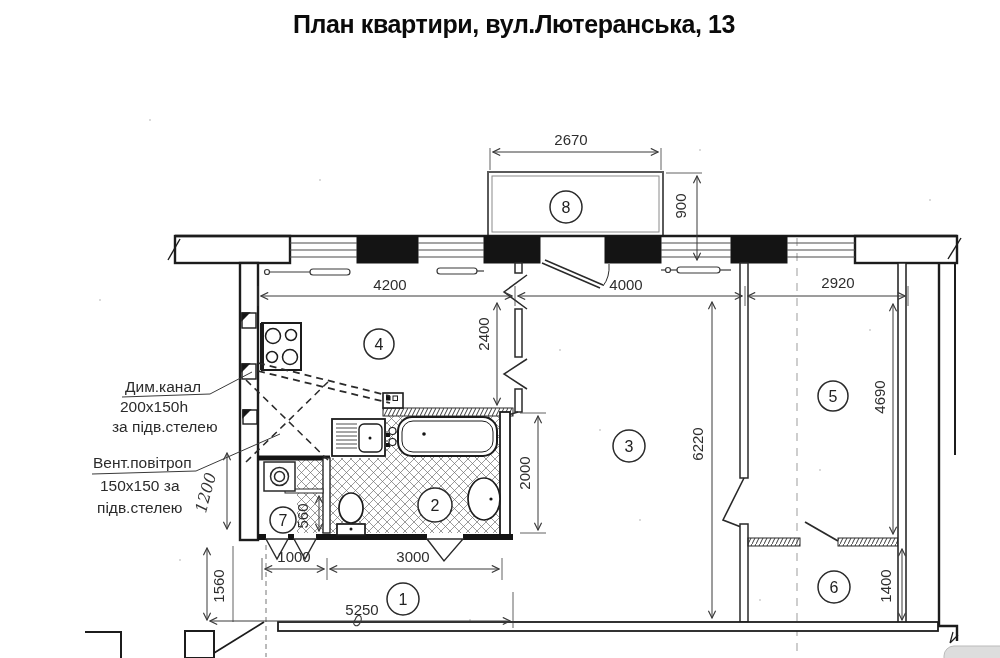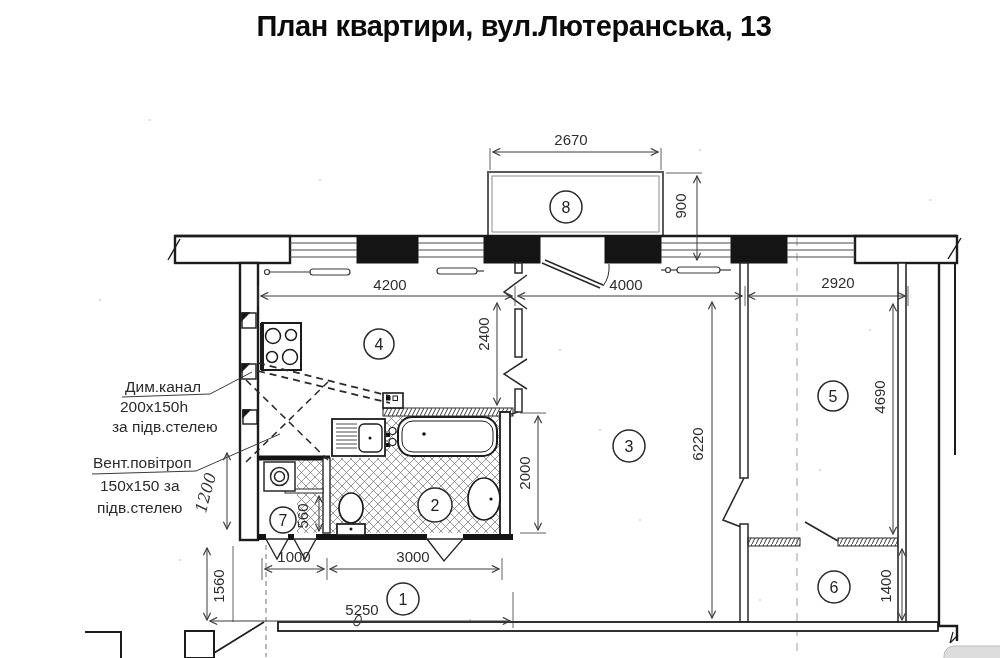--- a/index.html
+++ b/index.html
@@ -1,20 +1,20 @@
 <!DOCTYPE html>
 <html><head>
 <meta charset="utf-8">
 <style>
   html,body{margin:0;padding:0;background:#ffffff;}
   .canvas{position:relative;width:1000px;height:658px;background:#ffffff;overflow:hidden;
           font-family:"Liberation Sans",sans-serif;}
   .title{position:absolute;top:10px;left:0;width:1000px;text-align:center;
          padding-left:28px;box-sizing:border-box;
-         font-size:29px;font-weight:bold;letter-spacing:-0.4px;color:#0b0b0b;
+         font-size:25px;font-weight:bold;letter-spacing:-0.4px;color:#0b0b0b;
          font-family:"Liberation Sans",sans-serif;}
   svg{position:absolute;top:0;left:0;}
   svg text{font-family:"Liberation Sans",sans-serif;font-size:15px;fill:#2e2e2e;}
   svg text.rm{font-size:16px;fill:#222;}
   svg text.hand{font-family:"DejaVu Serif",serif;font-style:italic;font-size:16px;fill:#333;}
   svg text.ann{font-size:15.5px;fill:#2b2b2b;}
 </style>
 </head>
 <body>
 

